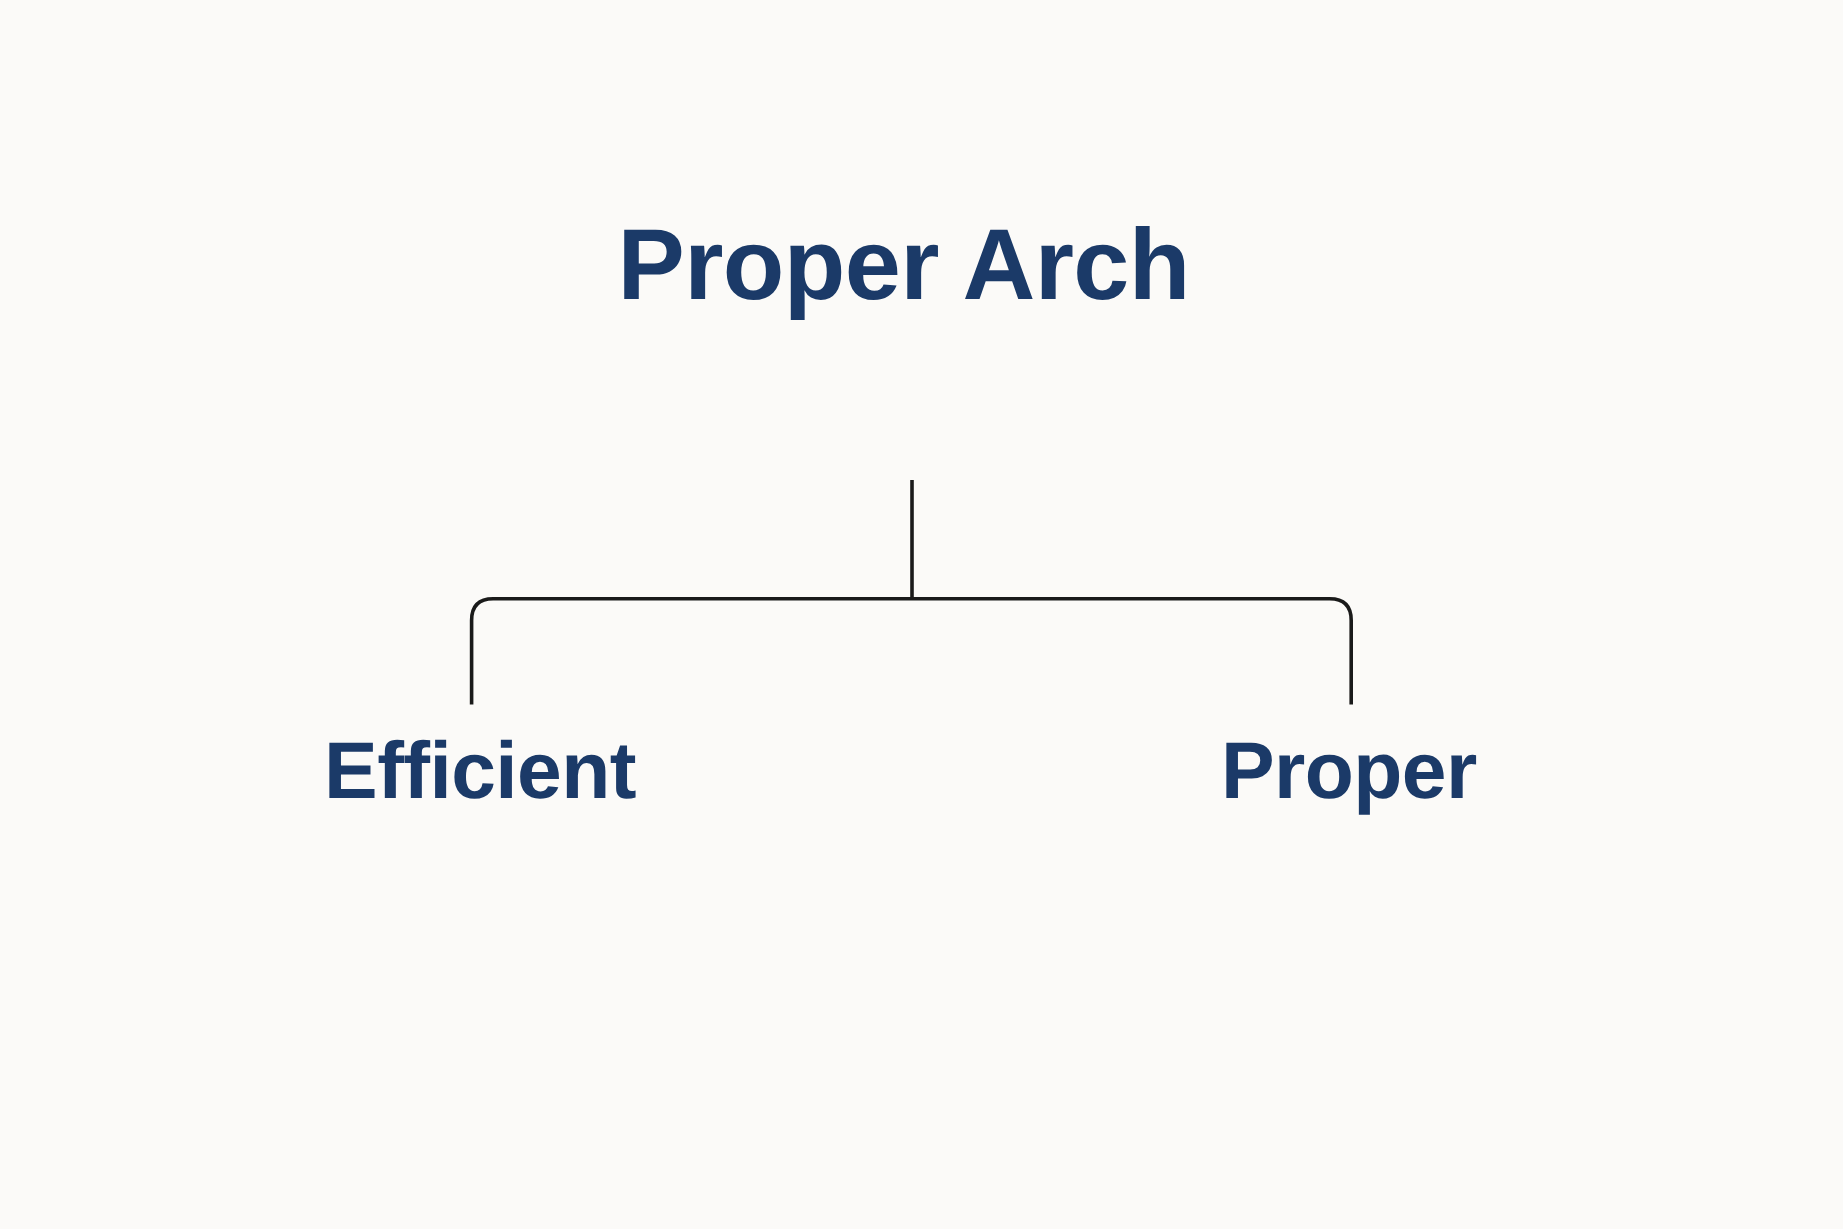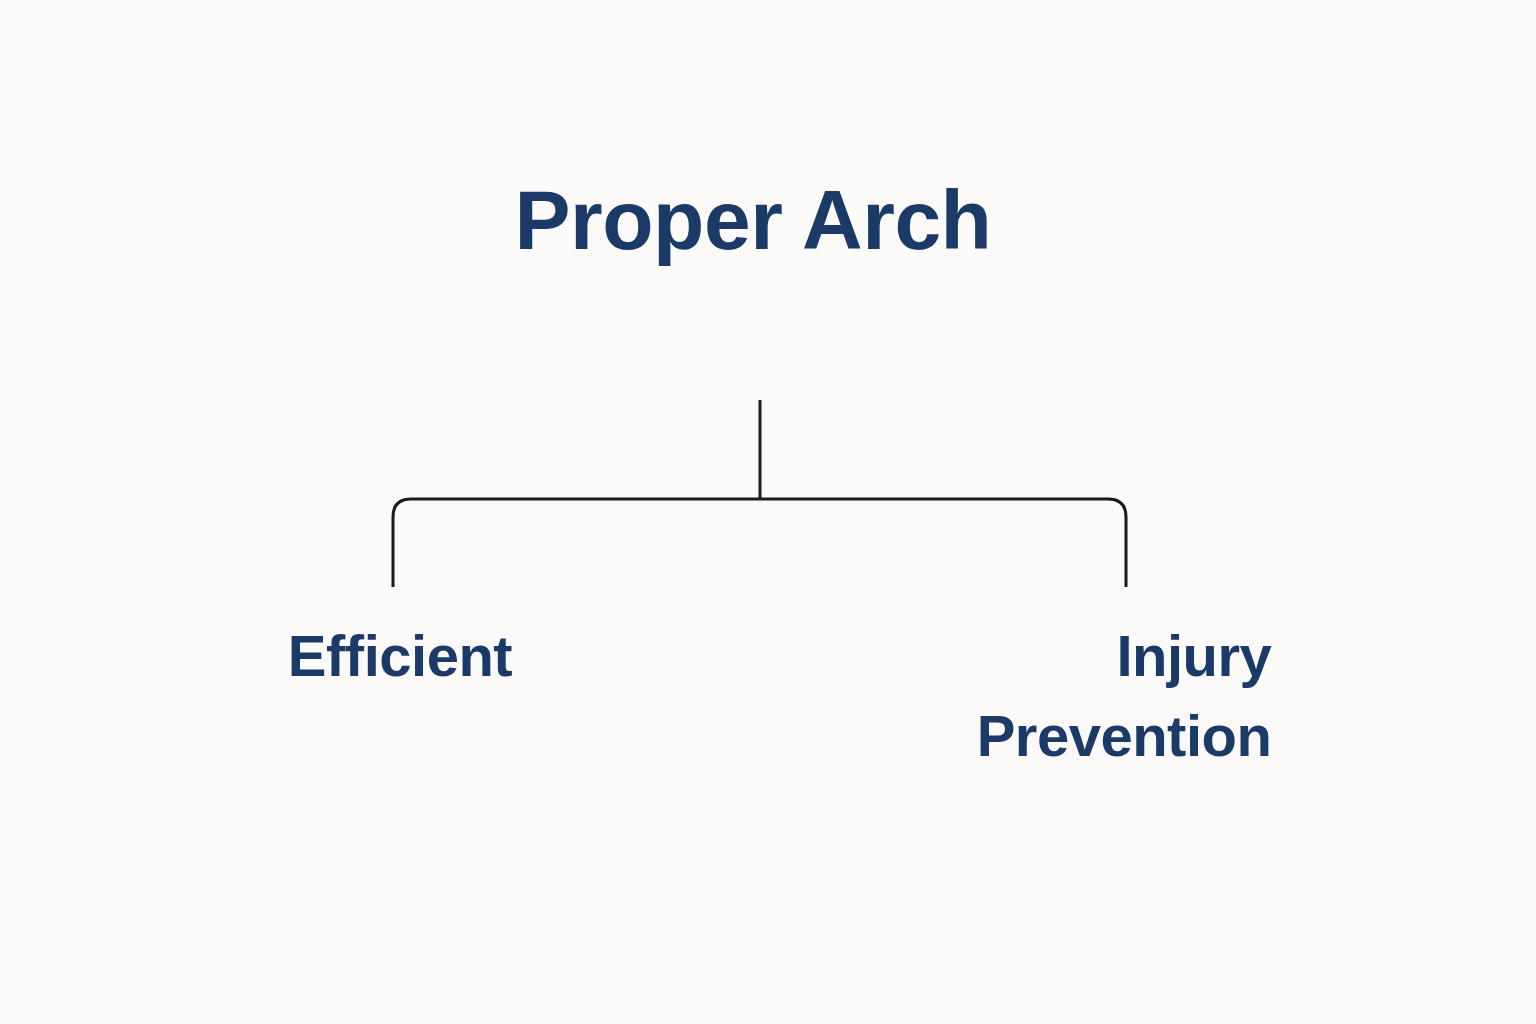--- a/index.html
+++ b/index.html
@@ -41,25 +41,24 @@
     white-space: nowrap;
   }
   .node-root {
     left: 753px;
     top: 172px;
     font-size: 84px;
     line-height: 97px;
     letter-spacing: -0.5px;
   }
   .node-child {
-    font-size: 58px;
+    font-size: 67px;
     line-height: 80px;
-    top: 616px;
+    top: 603px;
     letter-spacing: -0.5px;
-    text-align: right;
   }
   .node-child-left  { left: 400px; }
   .node-child-right { left: 1124px; }
 </style>
 </head>
 <body>
 
 <div class="canvas">
 
   <svg class="connector-svg" viewBox="0 0 1536 1024" xmlns="http://www.w3.org/2000/svg" aria-hidden="true">
@@ -69,17 +68,16 @@
 
   <div class="node node-root">
     <div>Proper Arch</div>
   </div>
 
   <div class="node node-child node-child-left">
     <div>Efficient</div>
   </div>
 
   <div class="node node-child node-child-right">
-    <div>Injury</div>
-    <div>Prevention</div>
+    <div>Proper</div>
   </div>
 
 </div>
 
 </body></html>

